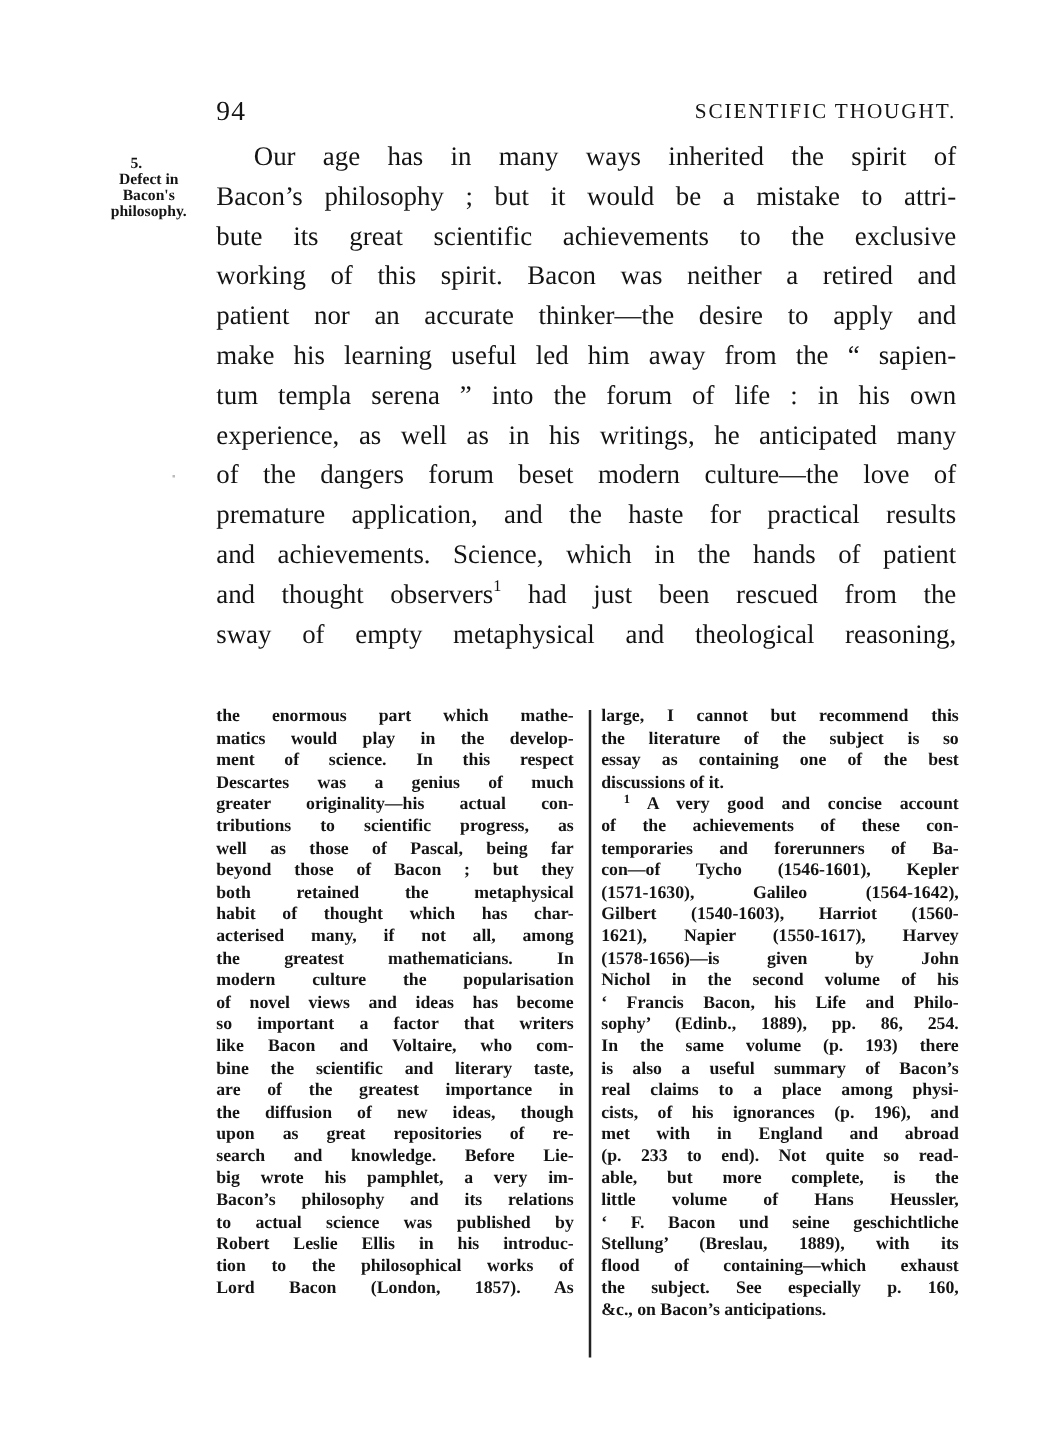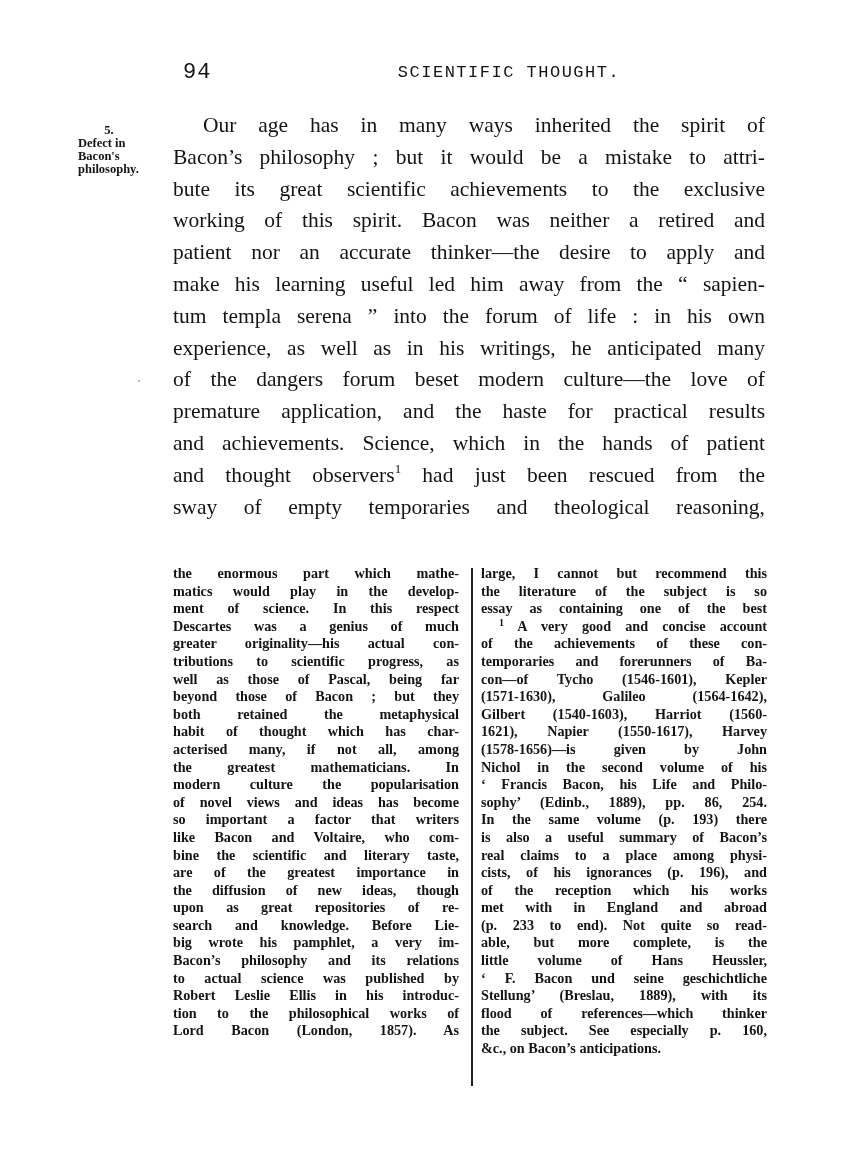--- a/index.html
+++ b/index.html
@@ -1,23 +1,23 @@
 <!DOCTYPE html>
 <html><head>
 <meta charset="utf-8">
 <style>
   html, body { margin: 0; padding: 0; background: #ffffff; }
   body { width: 850px; height: 1150px; position: relative; overflow: hidden; color: #141414; }
   .page { position: absolute; left: 0; top: 0; width: 850px; height: 1150px; }
-  .running-head { position: absolute; top: 60px; left: 173px; width: 592px; height: 30px; font-family: Liberation Mono, monospace; margin-left: 10px; }
+  .running-head { position: absolute; top: 76px; left: 173px; width: 592px; height: 30px; font-family: Liberation Serif, serif; }
   .page-num { position: absolute; left: 0; top: 0; font-size: 22px; letter-spacing: 1px; }
-  .head-title { position: absolute; left: 0; right: 0; top: 3px; text-align: center; font-size: 17px; letter-spacing: 1.5px; padding-left: 60px; }
+  .head-title { position: absolute; left: 0; right: 0; top: 3px; text-align: right; font-size: 17px; letter-spacing: 1.5px; padding-left: 60px; }
   .sidenote { position: absolute; left: 78px; top: 124px; width: 82px; font-family: "Liberation Serif", "DejaVu Serif", serif; font-size: 12.5px; line-height: 13px; font-weight: bold; text-align: center; }
   .sidenote .num { display: block; text-align: center; margin-left: -20px; }
-  .sidenote .txt { display: block; text-align: left; }
+  .sidenote .txt { display: block; text-align: center; }
   .main-text { position: absolute; left: 173px; top: 110px; width: 592px; font-family: "Liberation Serif", "DejaVu Serif", serif; font-size: 21.5px; line-height: 31.8px; }
   .main-text .line { display: block; text-align: justify; text-align-last: justify; white-space: nowrap; height: 31.8px; }
   .main-text .line.indent { padding-left: 30px; }
   .main-text sup { font-size: 13px; vertical-align: 9px; line-height: 0; }
   .fn-col { position: absolute; top: 565px; width: 286px; font-family: "Liberation Serif", "DejaVu Serif", serif; font-size: 14.2px; line-height: 17.6px; font-weight: bold; }
   .fn-col .line { display: block; text-align: justify; text-align-last: justify; white-space: nowrap; height: 17.6px; }
   .fn-col .line.last { text-align-last: left; }
   .fn-col .line.indent { padding-left: 18px; }
   .fn-col sup { font-size: 10px; vertical-align: 5px; line-height: 0; }
   #fn-left { left: 173px; }
@@ -50,21 +50,21 @@
     <span class="line">bute its great scientific achievements to the exclusive</span>
     <span class="line">working of this spirit.  Bacon was neither a retired and</span>
     <span class="line">patient nor an accurate thinker—the desire to apply and</span>
     <span class="line">make his learning useful led him away from the “ sapien-</span>
     <span class="line">tum templa serena ” into the forum of life : in his own</span>
     <span class="line">experience, as well as in his writings, he anticipated many</span>
     <span class="line">of the dangers forum beset modern culture—the love of</span>
     <span class="line">premature application, and the haste for practical results</span>
     <span class="line">and achievements.  Science, which in the hands of patient</span>
     <span class="line"><span>and thought observers</span><sup>1</sup><span> had just been rescued from the</span></span>
-    <span class="line">sway of empty temporaries and theological reasoning,</span>
+    <span class="line">sway of empty metaphysical and theological reasoning,</span>
   </div>
 
   <div class="fn-col" id="fn-left">
     <span class="line">the enormous part which mathe-</span>
     <span class="line">matics would play in the develop-</span>
     <span class="line">ment of science.  In this respect</span>
     <span class="line">Descartes was a genius of much</span>
     <span class="line">greater originality—his actual con-</span>
     <span class="line">tributions to scientific progress, as</span>
     <span class="line">well as those of Pascal, being far</span>
@@ -89,40 +89,40 @@
     <span class="line">tion to the philosophical works of</span>
     <span class="line">Lord Bacon (London, 1857).  As</span>
   </div>
 
   <div class="col-divider"></div>
 
   <div class="fn-col" id="fn-right">
     <span class="line">large, I cannot but recommend this</span>
     <span class="line">the literature of the subject is so</span>
     <span class="line">essay as containing one of the best</span>
+    <span class="line last">discussions of it.</span>
     <span class="line indent"><sup>1</sup><span> A very good and concise account</span></span>
     <span class="line">of the achievements of these con-</span>
     <span class="line">temporaries and forerunners of Ba-</span>
     <span class="line">con—of Tycho (1546-1601), Kepler</span>
     <span class="line">(1571-1630), Galileo (1564-1642),</span>
     <span class="line">Gilbert (1540-1603), Harriot (1560-</span>
     <span class="line">1621), Napier (1550-1617), Harvey</span>
     <span class="line">(1578-1656)—is given by John</span>
     <span class="line">Nichol in the second volume of his</span>
     <span class="line">‘ Francis Bacon, his Life and Philo-</span>
     <span class="line">sophy’ (Edinb., 1889), pp. 86, 254.</span>
     <span class="line">In the same volume (p. 193) there</span>
     <span class="line">is also a useful summary of Bacon’s</span>
     <span class="line">real claims to a place among physi-</span>
     <span class="line">cists, of his ignorances (p. 196), and</span>
-    <span class="line">of the reception which his works</span>
     <span class="line">met with in England and abroad</span>
     <span class="line">(p. 233 to end).  Not quite so read-</span>
     <span class="line">able, but more complete, is the</span>
     <span class="line">little volume of Hans Heussler,</span>
     <span class="line">‘ F. Bacon und seine geschichtliche</span>
     <span class="line">Stellung’ (Breslau, 1889), with its</span>
-    <span class="line">flood of references—which thinker</span>
+    <span class="line">flood of containing—which exhaust</span>
     <span class="line">the subject.  See especially p. 160,</span>
     <span class="line last">&amp;c., on Bacon’s anticipations.</span>
   </div>
 
 </div>
 
 </body></html>

